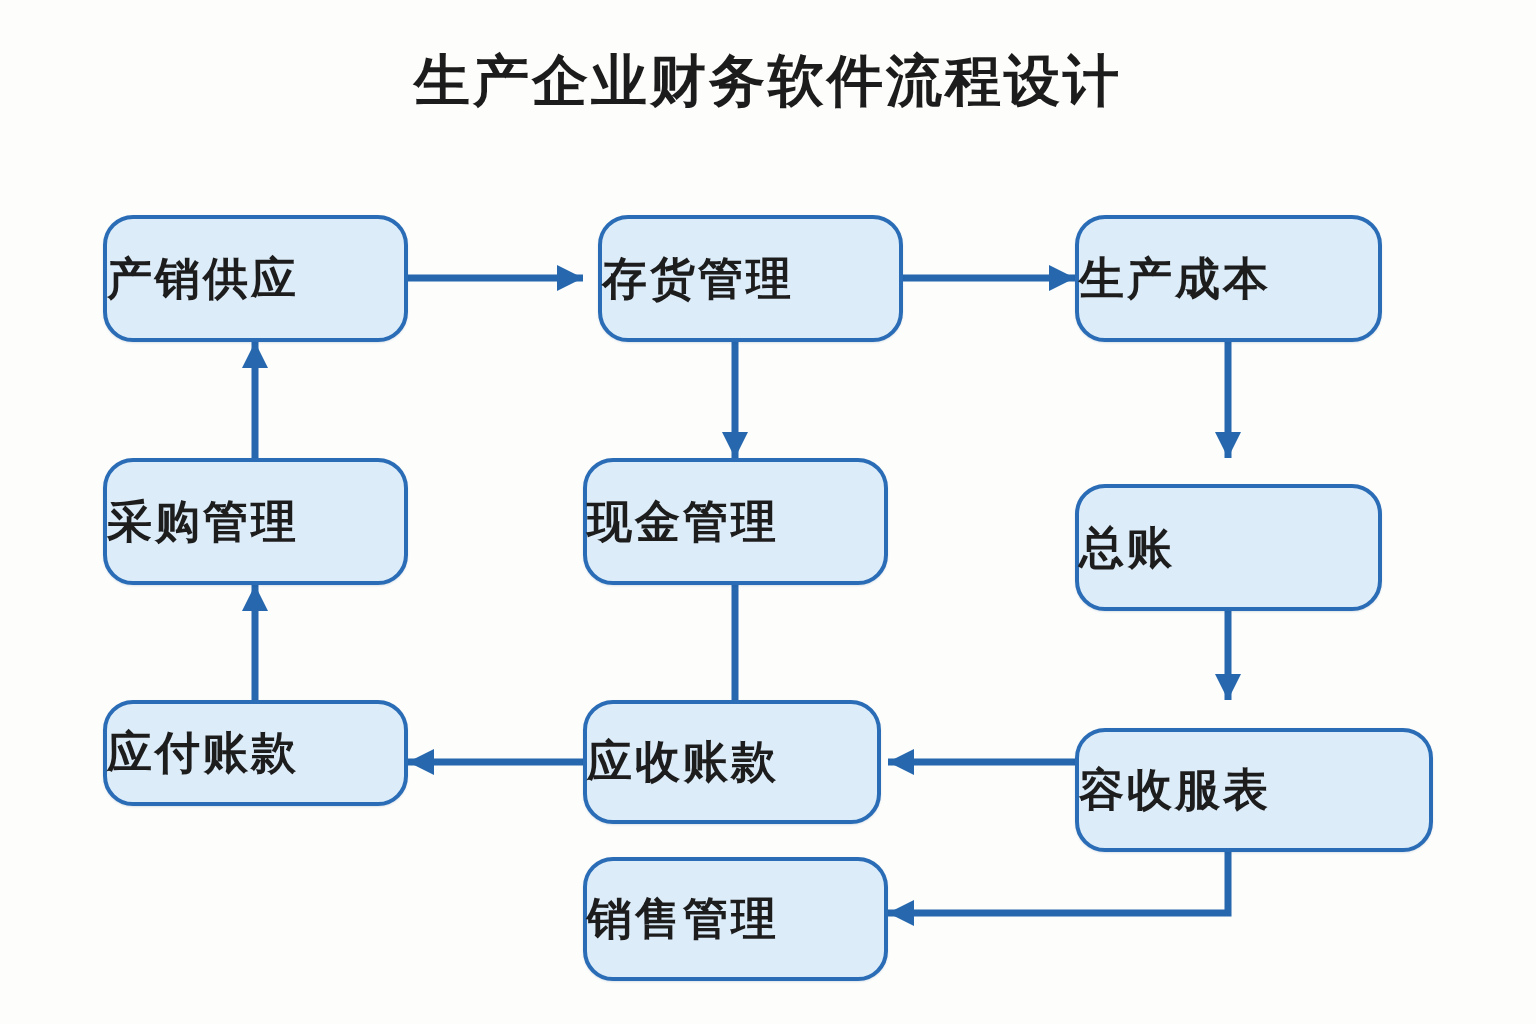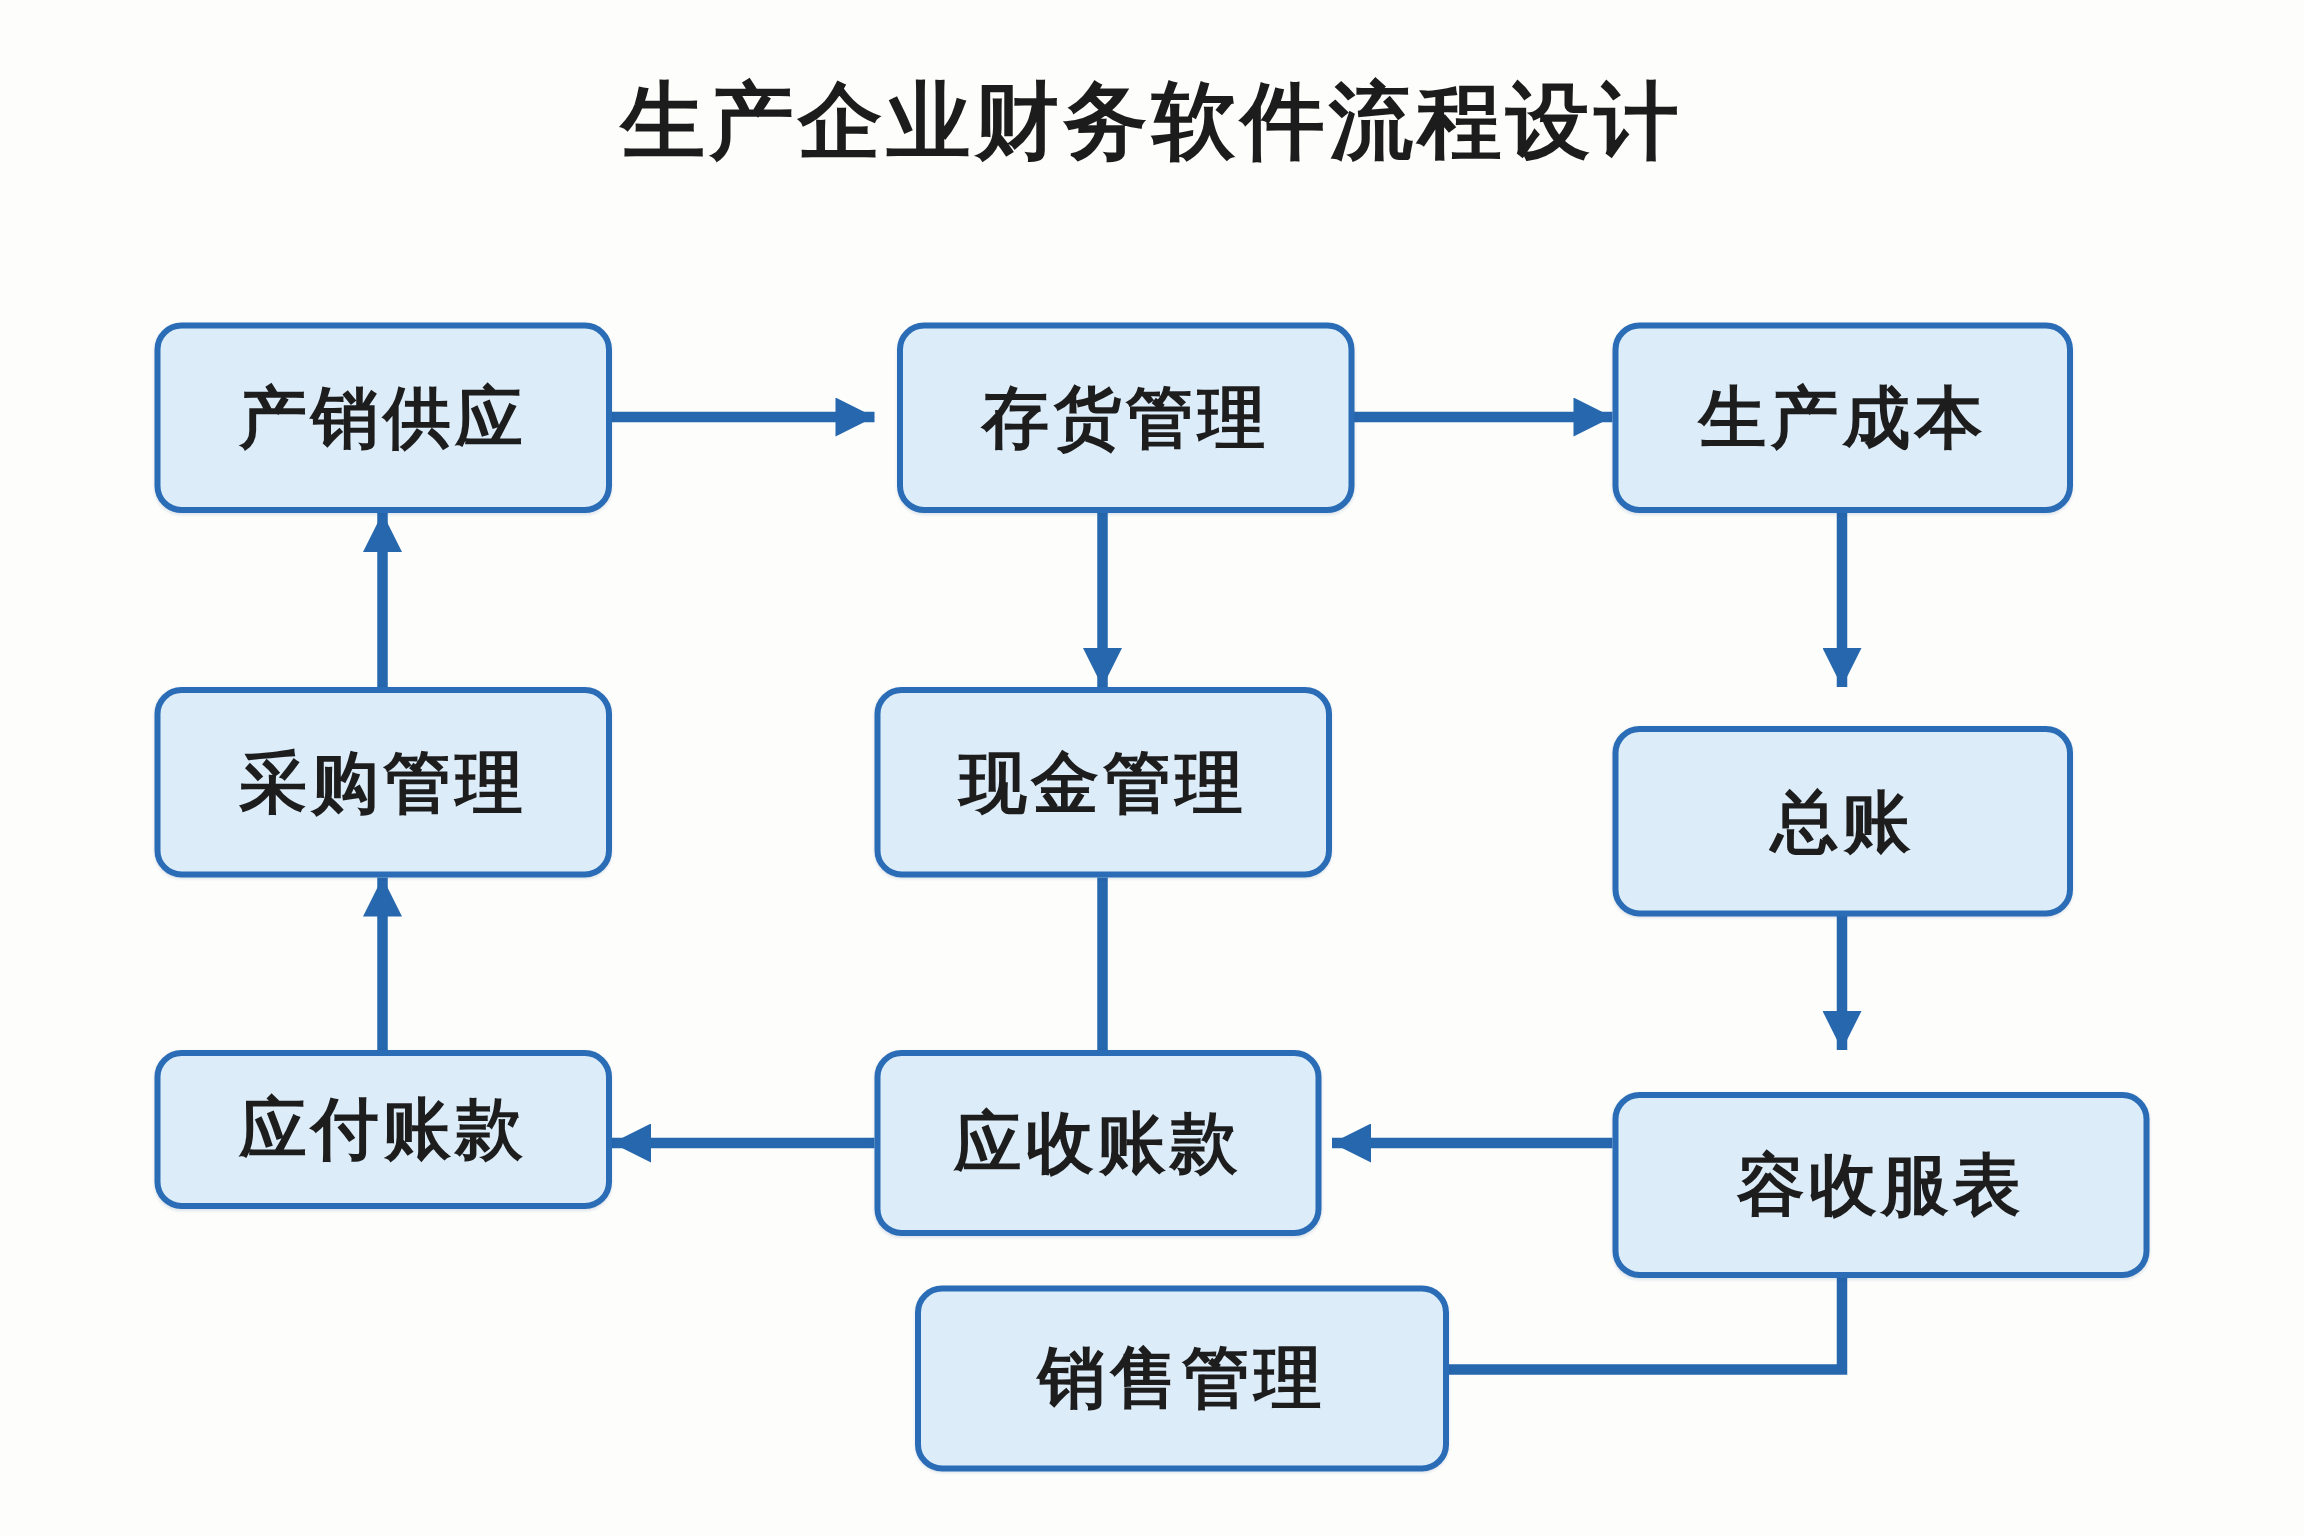--- a/index.html
+++ b/index.html
@@ -17,22 +17,22 @@
   }
   .title{
     position:absolute;left:0;top:44px;width:100%;margin:0;
     text-align:center;font-size:56px;font-weight:800;
     color:#1c1c1c;letter-spacing:3px;
   }
   .node{
     position:absolute;box-sizing:border-box;
     background:var(--node-fill);
     border:4px solid var(--node-border);
-    border-radius:18px;
-    display:flex;align-items:center;justify-content:center;
+    border-radius:30px;
+    display:flex;align-items:center;justify-content:flex-start;
     box-shadow:0 1px 2px rgba(40,90,150,0.15);
   }
   .node-label{
     font-size:45px;font-weight:600;color:var(--text);letter-spacing:3px;
     white-space:nowrap;
   }
   svg.arrows{position:absolute;left:0;top:0;width:1536px;height:1024px;pointer-events:none;}
   .edge{stroke:var(--arrow);stroke-width:7;fill:none;}
   #arrowhead path{fill:var(--arrow);}
 </style>
@@ -91,17 +91,17 @@
   </div>
 
   <div class="node" style="left:583px;top:700px;width:298px;height:124px">
     <span class="node-label">应收账款</span>
   </div>
 
   <div class="node" style="left:1075px;top:728px;width:358px;height:124px">
     <span class="node-label">容收服表</span>
   </div>
 
-  <div class="node" style="left:610px;top:857px;width:356px;height:124px">
+  <div class="node" style="left:583px;top:857px;width:305px;height:124px">
     <span class="node-label">销售管理</span>
   </div>
 
 </div>
 
 </body></html>

